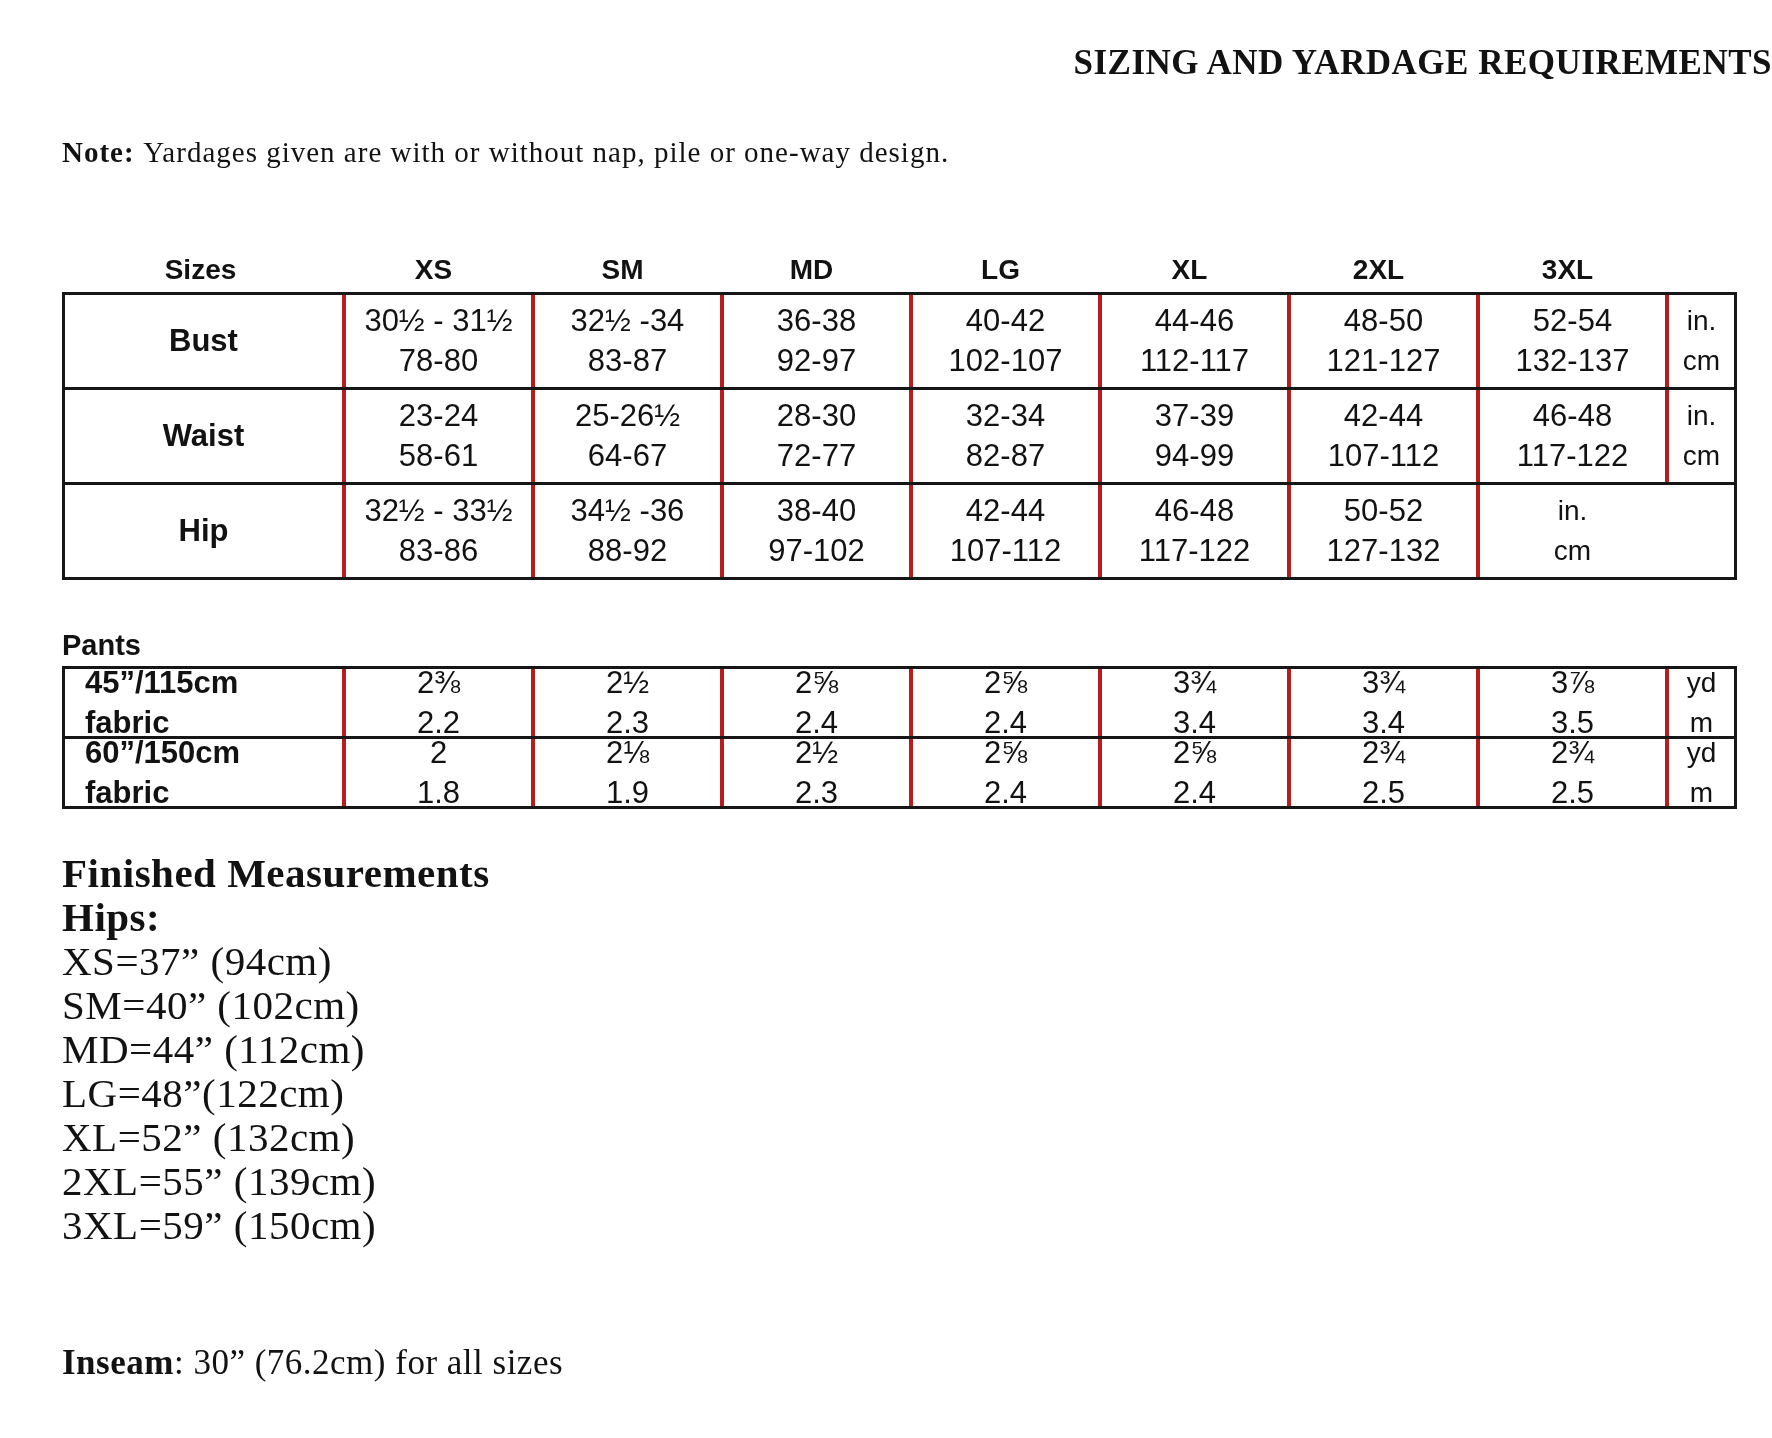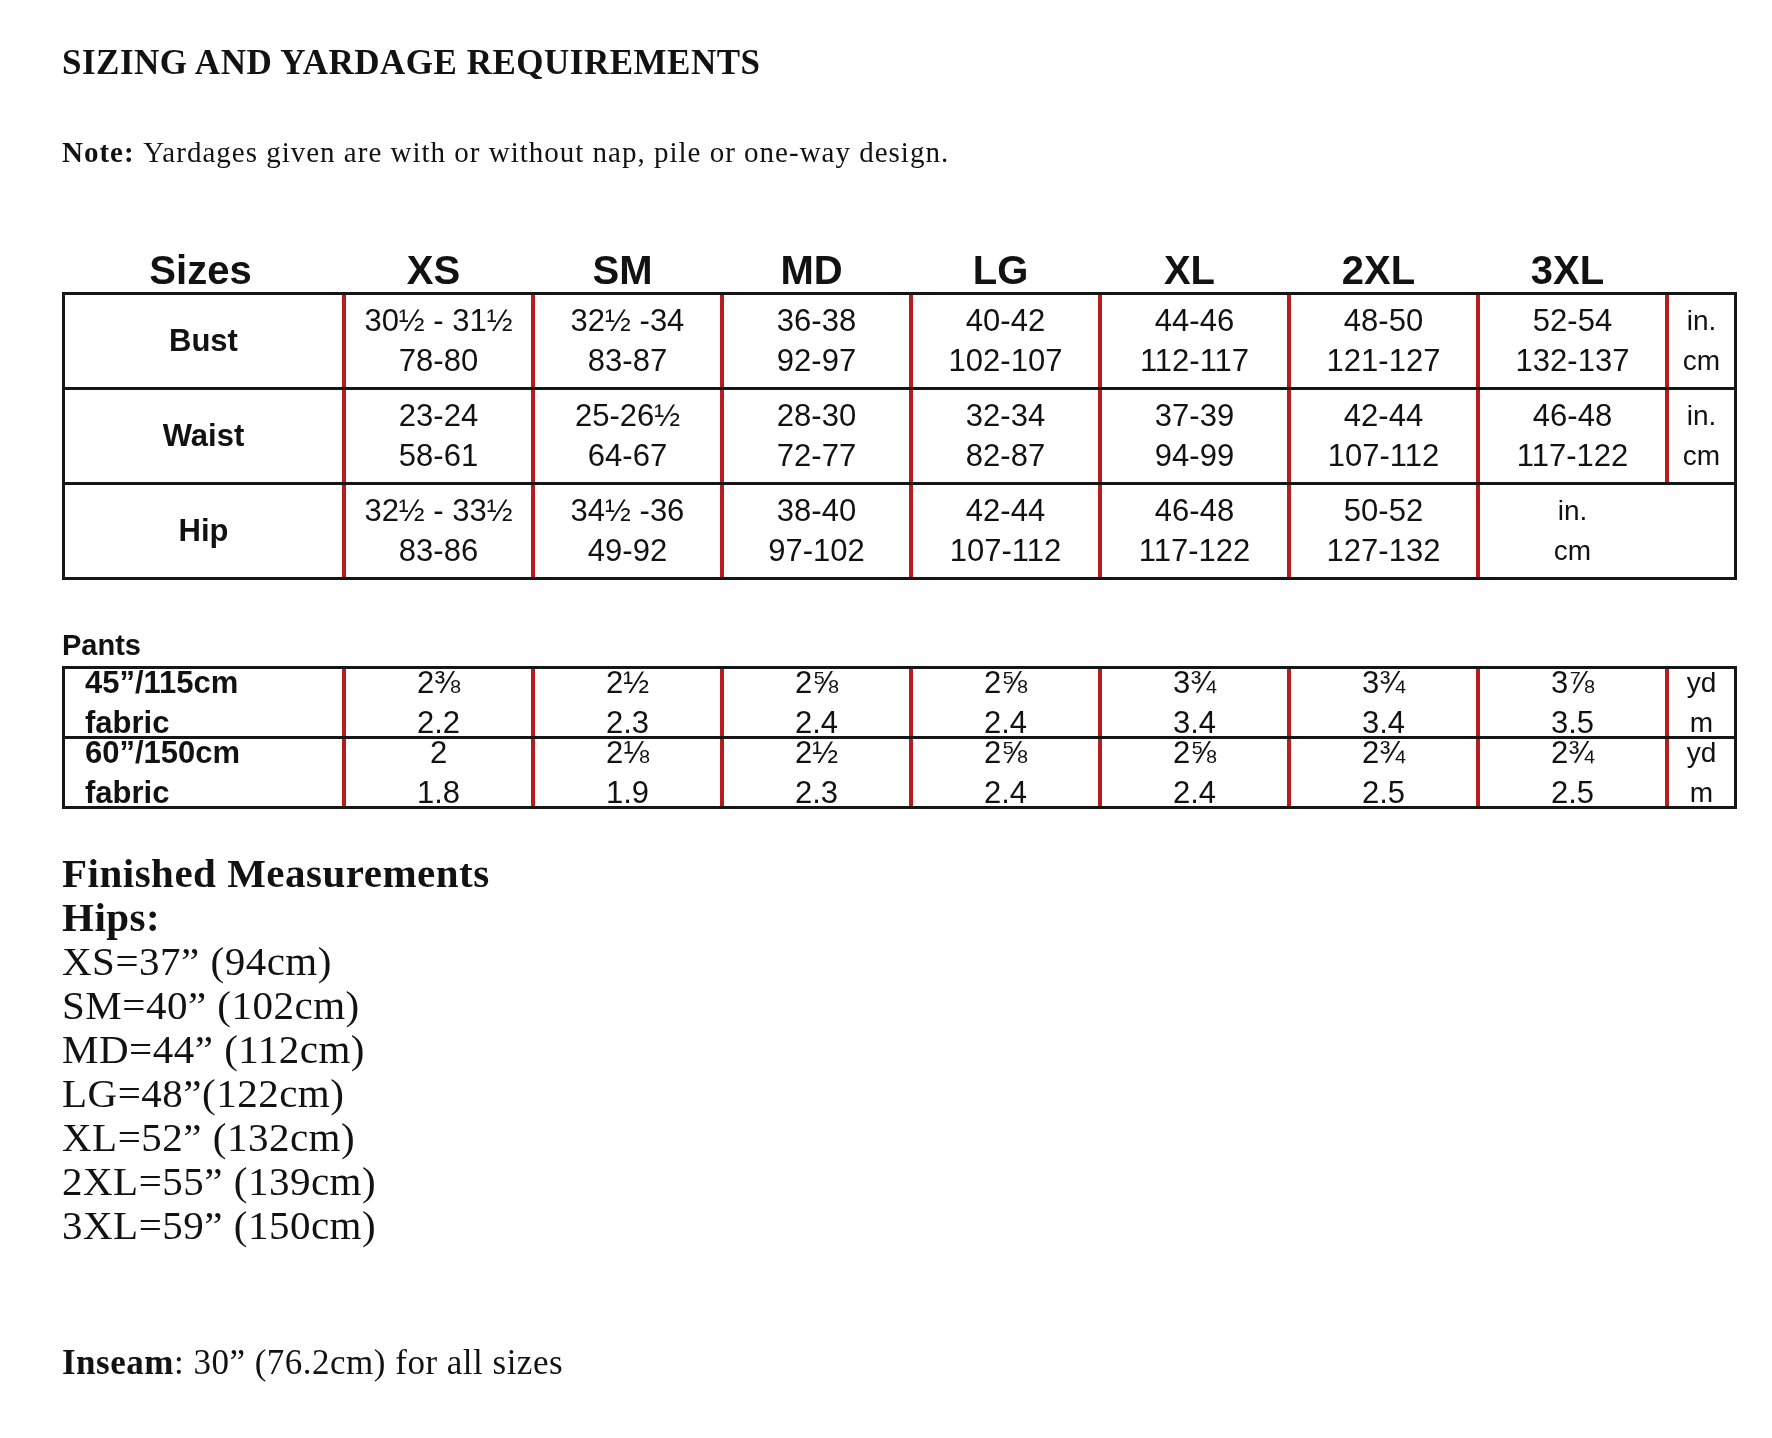--- a/index.html
+++ b/index.html
@@ -18,20 +18,21 @@
     padding: 42px 0 0 62px;
   }
 
   h1.title {
     font-family: "Liberation Serif", "DejaVu Serif", serif;
     font-size: 35px;
     font-weight: 700;
     letter-spacing: 0.5px;
     margin: 0;
     line-height: 42px;
+    text-align: right;
   }
   .note {
     font-family: "Liberation Serif", "DejaVu Serif", serif;
     font-size: 29px;
     letter-spacing: 1px;
     margin: 50px 0 0 0;
     line-height: 36px;
   }
   .note .lbl { font-weight: 700; margin-right: 0.30em; }
 
@@ -39,21 +40,21 @@
   .grid-cols {
     display: grid;
     grid-template-columns: 277px repeat(7, 189px) 69px;
   }
   .sizes-header {
     margin-top: 78px;
   }
   .sizes-header .hc {
     text-align: center;
     font-weight: 700;
-    font-size: 40px;
+    font-size: 28px;
     line-height: 44px;
   }
   .tbl {
     border: 3px solid #161616;
     width: fit-content;
   }
   .trow + .trow { border-top: 3px solid #161616; }
   .cell {
     border-left: 4px solid #b91c1c;
     display: flex;
@@ -200,21 +201,21 @@
     </div>
 
     <div class="grid-cols trow">
       <div class="cell lab">Hip</div>
       <div class="cell">
         <div class="v">32½ - 33½</div>
         <div class="v">83-86</div>
       </div>
       <div class="cell">
         <div class="v">34½ -36</div>
-        <div class="v">49-92</div>
+        <div class="v">88-92</div>
       </div>
       <div class="cell">
         <div class="v">38-40</div>
         <div class="v">97-102</div>
       </div>
       <div class="cell">
         <div class="v">42-44</div>
         <div class="v">107-112</div>
       </div>
       <div class="cell">

